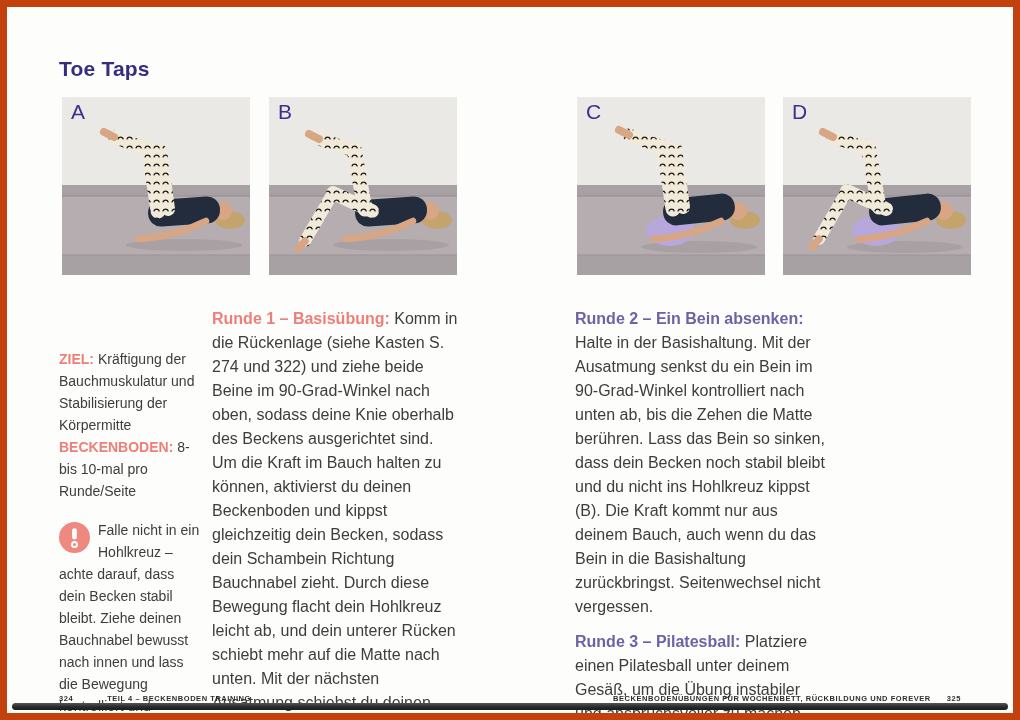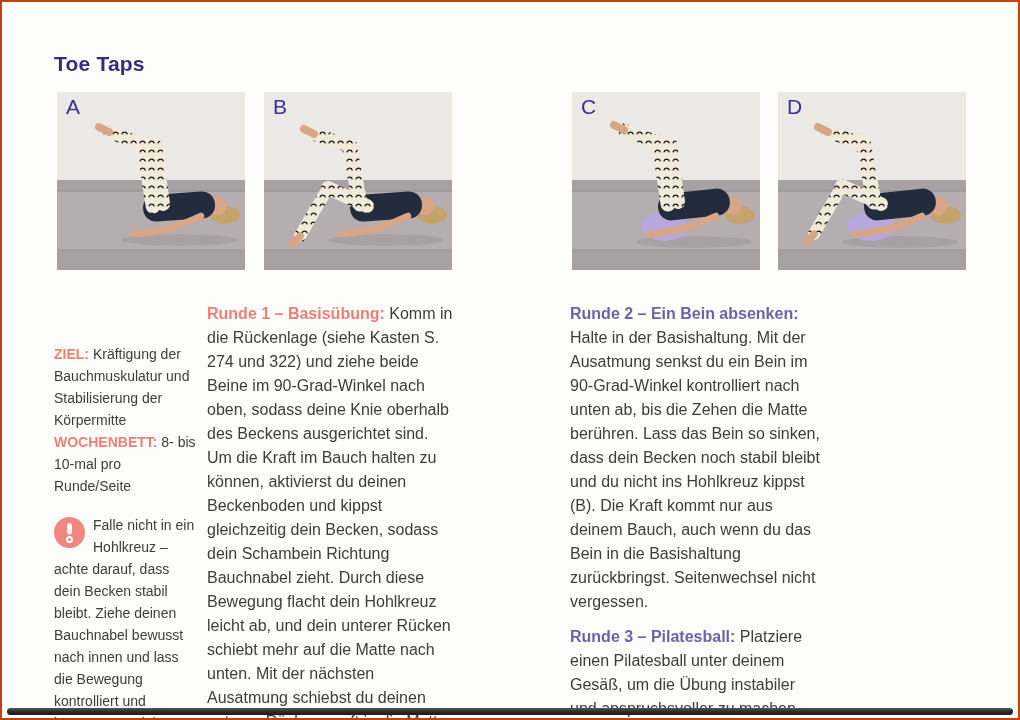--- a/index.html
+++ b/index.html
@@ -1,18 +1,18 @@
 <!DOCTYPE html>
 <html><head>
 <meta charset="utf-8">
 <style>
   html,body{margin:0;padding:0;background:#e9e9e9;}
   .page{
     position:relative;width:1020px;height:720px;margin:0 auto;
-    background:#fdfdfc;border:2px solid #c2410c;box-sizing:border-box;
+    background:#fdfdfc;border:7px solid #c2410c;box-sizing:border-box;
     font-family:"Liberation Sans","DejaVu Sans",sans-serif;
     color:#3c3c3c;overflow:hidden;
   }
   .book-bottom-edge{
     position:absolute;left:5px;right:5px;bottom:3px;height:7px;
     background:linear-gradient(#555 0%,#2a2a2a 55%,#1c1c1c 100%);
     border-radius:4px;
   }
   .page-title{
     position:absolute;left:52px;top:50px;
@@ -145,35 +145,45 @@
       <path d="M36 142 L29 150" stroke="#d9a685" stroke-width="7.5" stroke-linecap="round"></path>
       <path d="M96 110 L85 50" stroke="url(#legpat)" stroke-width="15" stroke-linecap="round" fill="none"></path>
       <path d="M86 52 L50 40" stroke="url(#legpat)" stroke-width="13" stroke-linecap="round" fill="none"></path>
       <path d="M50 40 L40 35" stroke="#d9a685" stroke-width="8" stroke-linecap="round"></path>
     </svg>
     <span class="photo-letter">D</span>
   </div>
 
   <div class="col col-info">
     <p style="margin:0"><span class="accent-pink">ZIEL:</span><span> Kräftigung der Bauchmuskulatur und Stabilisierung der Körpermitte</span><br>
-    <span class="accent-pink">WOCHENBETT:</span><span> 8- bis 10-mal pro Runde/Seite</span></p>
+    <span class="accent-pink">BECKENBODEN:</span><span> 8- bis 10-mal pro Runde/Seite</span></p>
     <div class="warning">
       <svg class="warning-icon" width="31" height="31" viewBox="0 0 31 31">
         <circle cx="15.5" cy="15.5" r="15.5" fill="#ee8880"></circle>
         <rect x="13.1" y="6.2" width="4.8" height="11.4" rx="2.4" fill="#fff"></rect>
         <circle cx="15.5" cy="22.6" r="2.5" fill="none" stroke="#fff" stroke-width="2"></circle>
       </svg>
       <span>Falle nicht in ein Hohlkreuz – achte darauf, dass dein Becken stabil bleibt. Ziehe deinen Bauchnabel bewusst nach innen und lass die Bewegung kontrolliert und langsam aus deiner Bauchmuskulatur heraus entstehen.</span>
     </div>
   </div>
 
   <div class="col col-mid">
     <p class="round-par"><span class="accent-pink">Runde 1 – Basisübung:</span><span> Komm in die Rückenlage (siehe Kasten S. 274 und 322) und ziehe beide Beine im 90-Grad-Winkel nach oben, sodass deine Knie oberhalb des Beckens ausgerichtet sind. Um die Kraft im Bauch halten zu können, aktivierst du deinen Beckenboden und kippst gleichzeitig dein Becken, sodass dein Schambein Richtung Bauchnabel zieht. Durch diese Bewegung flacht dein Hohlkreuz leicht ab, und dein unterer Rücken schiebt mehr auf die Matte nach unten. Mit der nächsten Ausatmung schiebst du deinen unteren Rücken sanft in die Matte und verstärkst die Aktivierung von Beckenboden und Bauchmuskeln. Löse einatmend leicht, ohne die Grundspannung komplett zu lösen (A).</span></p>
   </div>
 
   <div class="col col-right">
     <p class="round-par"><span class="accent-purple">Runde 2 – Ein Bein absenken:</span><span> Halte in der Basishaltung. Mit der Ausatmung senkst du ein Bein im 90-Grad-Winkel kontrolliert nach unten ab, bis die Zehen die Matte berühren. Lass das Bein so sinken, dass dein Becken noch stabil bleibt und du nicht ins Hohlkreuz kippst (B). Die Kraft kommt nur aus deinem Bauch, auch wenn du das Bein in die Basishaltung zurückbringst. Seitenwechsel nicht vergessen.</span></p>
     <p class="round-par"><span class="accent-purple">Runde 3 – Pilatesball:</span><span> Platziere einen Pilatesball unter deinem Gesäß, um die Übung instabiler und anspruchsvoller zu machen. Halte zunächst die Basishaltung auf dem Pilatesball (C). Anschließend senkst du ein Bein im 90-Grad-Winkel nach unten und tippst mit den Zehen leicht auf die Matte (D). Die Kraft kommt ausschließlich aus deiner Körpermitte. Seitenwechsel nicht vergessen.</span></p>
   </div>
 
+  <div class="footer">
+    <div class="footer-left">
+      <span>324</span>
+      <span>TEIL 4 – BECKENBODEN TRAINING</span>
+    </div>
+    <div class="footer-right">
+      <span>BECKENBODENÜBUNGEN FÜR WOCHENBETT, RÜCKBILDUNG UND FOREVER</span>
+      <span>325</span>
+    </div>
+  </div>
 
   <div class="book-bottom-edge"></div>
 </div>
 
 </body></html>

